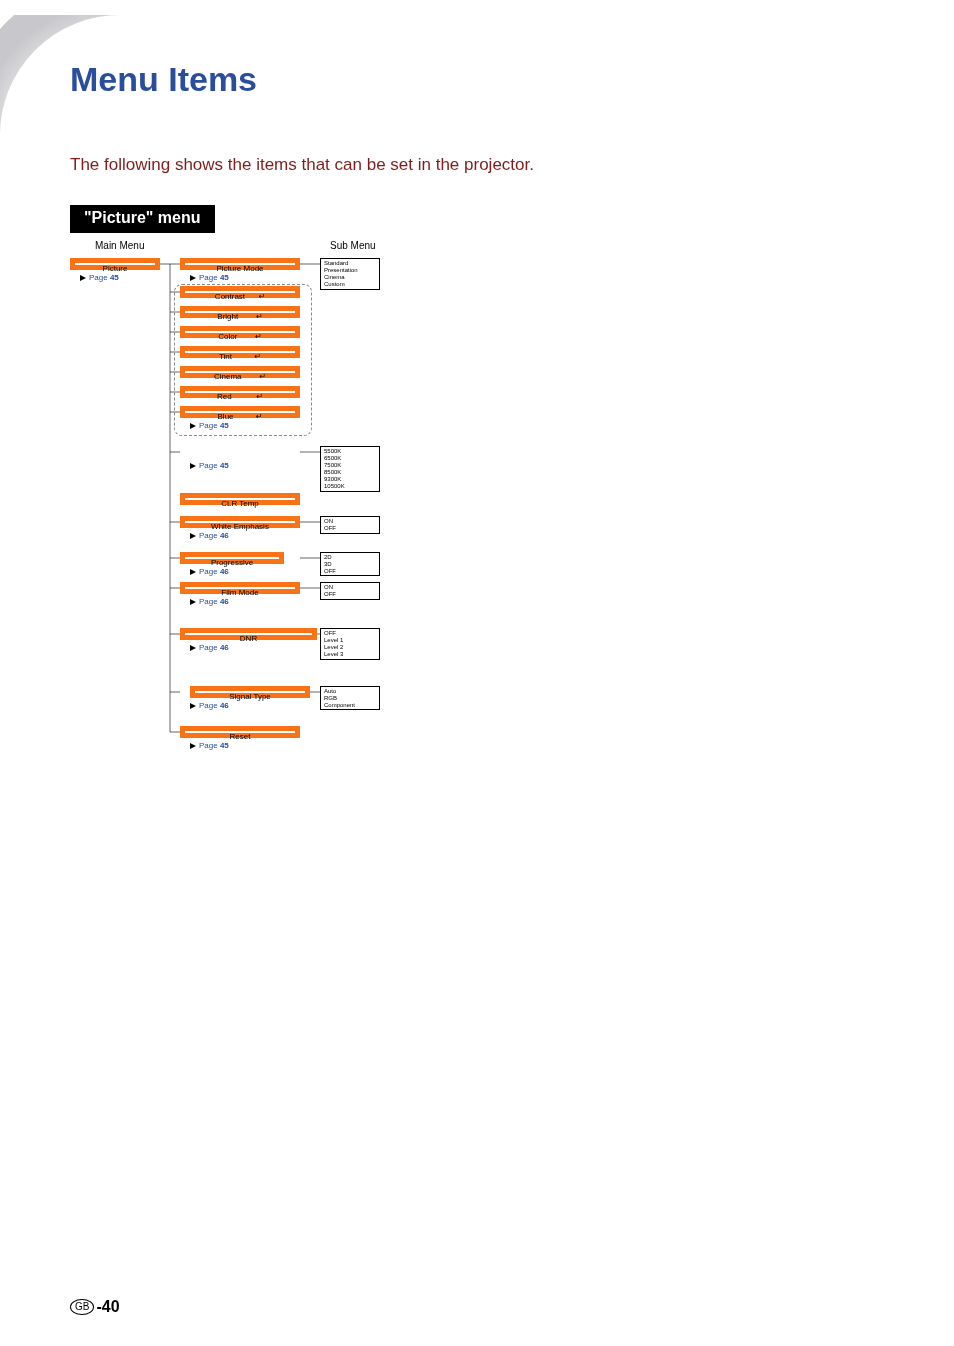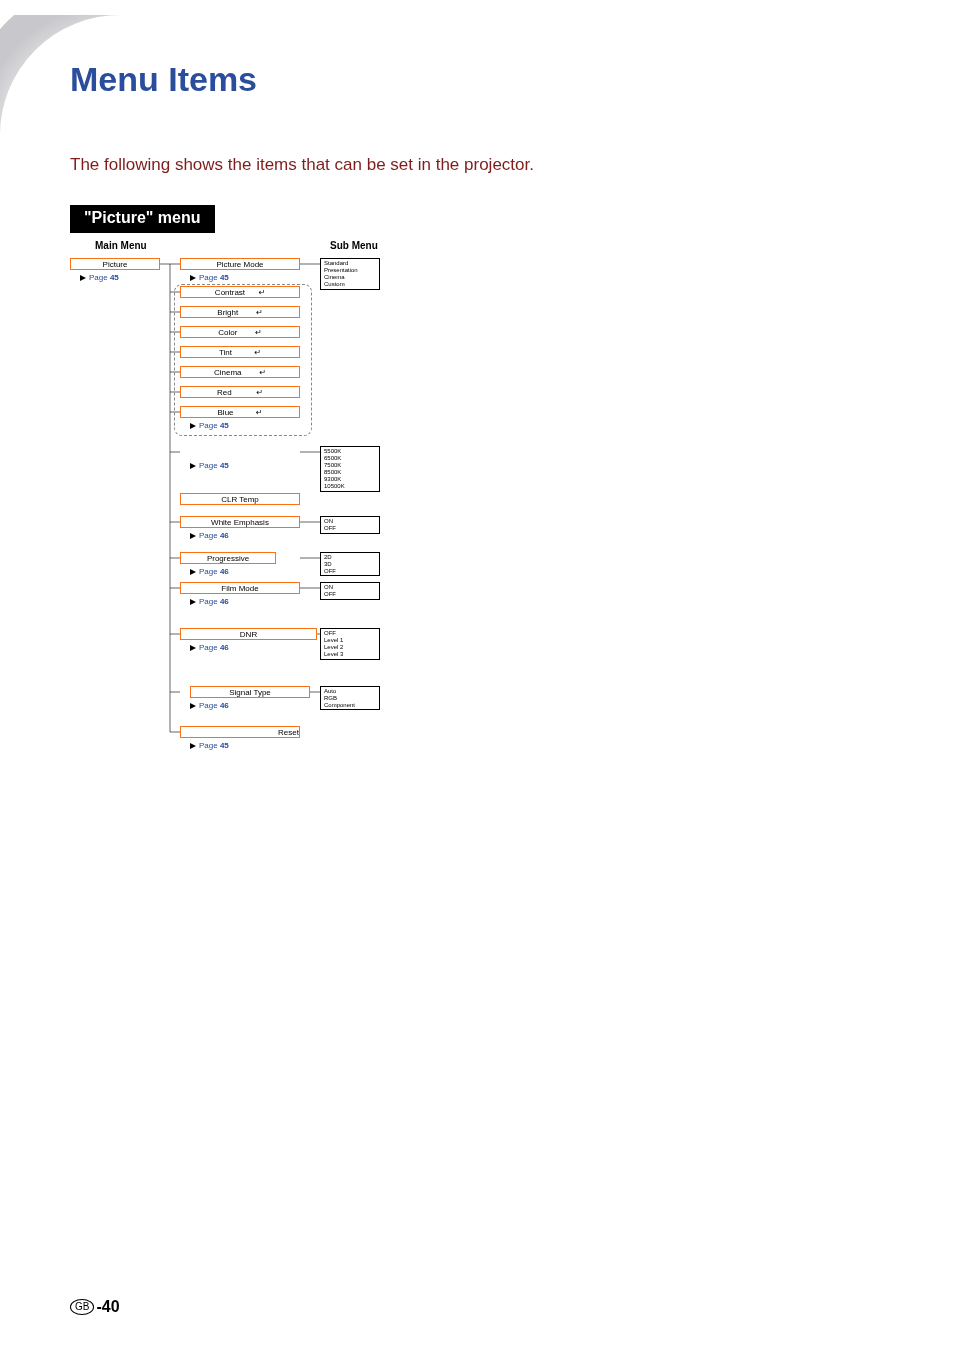--- a/index.html
+++ b/index.html
@@ -46,25 +46,25 @@
     padding: 4px 14px 6px 14px;
   }
   .diagram {
     position: absolute;
     top: 240px;
     left: 70px;
     width: 330px;
   }
   .col-head {
     font-size: 10px;
-    font-weight: bold;
+    font-weight: normal;
     position: absolute;
   }
   .box {
-    border: 1px solid #f97316;
+    border: 5px solid #f97316;
     font-size: 8px;
     text-align: center;
     background: #fff;
     position: absolute;
     height: 12px;
     line-height: 12px;
     box-sizing: border-box;
   }
   .pref {
     position: absolute;
@@ -204,33 +204,33 @@
 
   <div class="box" style="left:110px;top:166px;width:120px;"><span>Blue</span>&nbsp;&nbsp;&nbsp;&nbsp;&nbsp;&nbsp;&nbsp;&nbsp;&nbsp;&nbsp;<span>↵</span></div>
   <div class="pref" style="left:120px;top:181px;"><span class="arrow"></span><span>Page</span> <span class="pref-link">45</span></div>
 
   <div class="box" style="left:110px;top:206px;width:120px;margin-top:47px;">CLR Temp</div>
   <div class="pref" style="left:120px;top:221px;"><span class="arrow"></span><span>Page</span> <span class="pref-link">45</span></div>
 
   <div class="box" style="left:110px;top:276px;width:120px;">White Emphasis</div>
   <div class="pref" style="left:120px;top:291px;"><span class="arrow"></span><span>Page</span> <span class="pref-link">46</span></div>
 
-  <div class="box" style="left:110px;top:312px;width:96px;">Progressive</div>
+  <div class="box" style="left:110px;top:312px;width:104px;">Progressive</div>
   <div class="pref" style="left:120px;top:327px;"><span class="arrow"></span><span>Page</span> <span class="pref-link">46</span></div>
 
   <div class="box" style="left:110px;top:342px;width:120px;">Film Mode</div>
   <div class="pref" style="left:120px;top:357px;"><span class="arrow"></span><span>Page</span> <span class="pref-link">46</span></div>
 
   <div class="box" style="left:110px;top:388px;width:137px;">DNR</div>
   <div class="pref" style="left:120px;top:403px;"><span class="arrow"></span><span>Page</span> <span class="pref-link">46</span></div>
 
   <div class="box" style="left:110px;top:446px;width:120px;margin-left:10px;">Signal Type</div>
   <div class="pref" style="left:120px;top:461px;"><span class="arrow"></span><span>Page</span> <span class="pref-link">46</span></div>
 
-  <div class="box" style="left:110px;top:486px;width:120px;text-align:right;">Reset</div>
+  <div class="box" style="left:110px;top:486px;width:120px;">Reset</div>
   <div class="pref" style="left:120px;top:501px;"><span class="arrow"></span><span>Page</span> <span class="pref-link">45</span></div>
 
   <div class="submenu-box" style="left:250px;top:18px;width:60px;height:32px;padding:1px 3px;line-height:7px;">
     <div>Standard</div>
     <div>Presentation</div>
     <div>Cinema</div>
     <div>Custom</div>
   </div>
   <div class="submenu-box" style="left:250px;top:206px;width:60px;height:46px;padding:1px 3px;line-height:7px;">
     <div>5500K</div>

